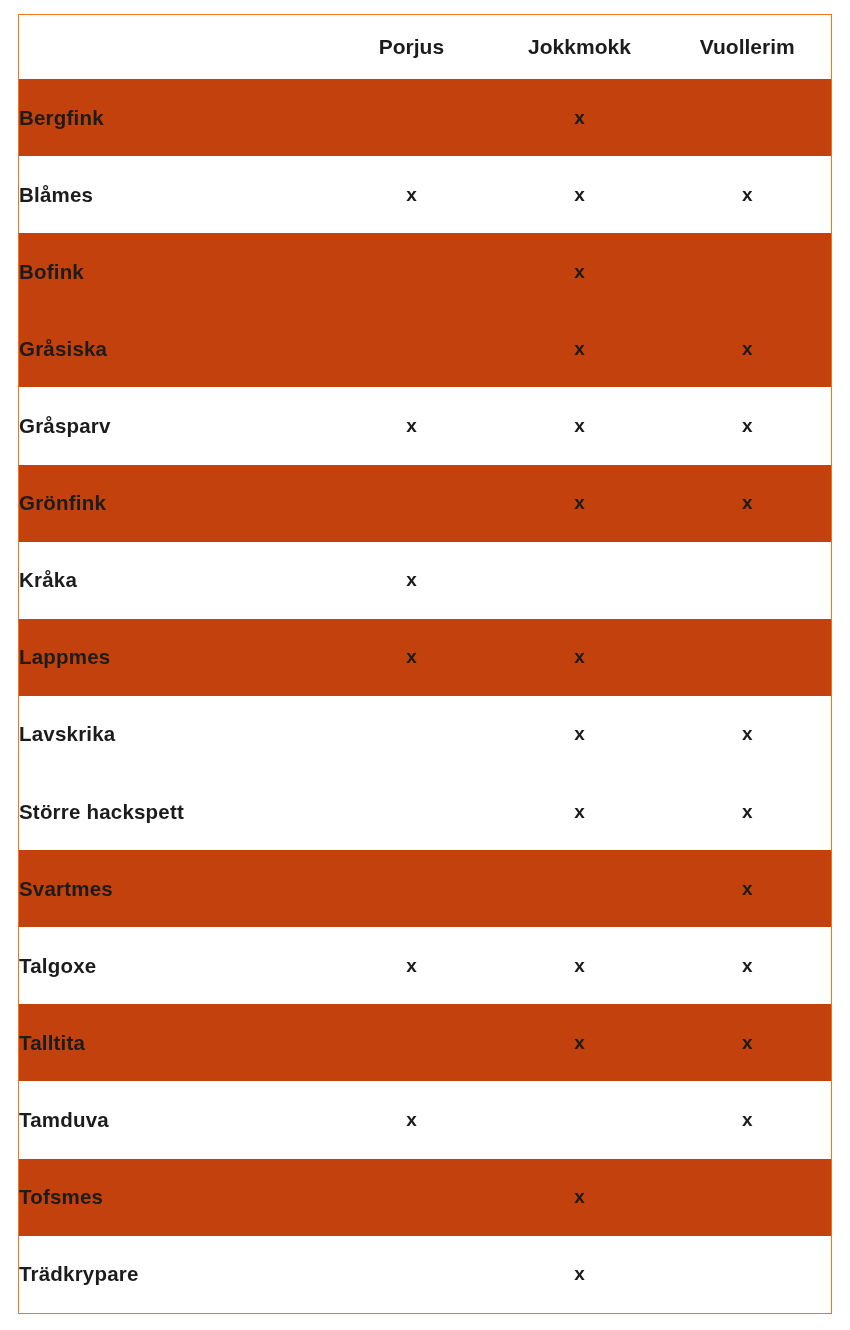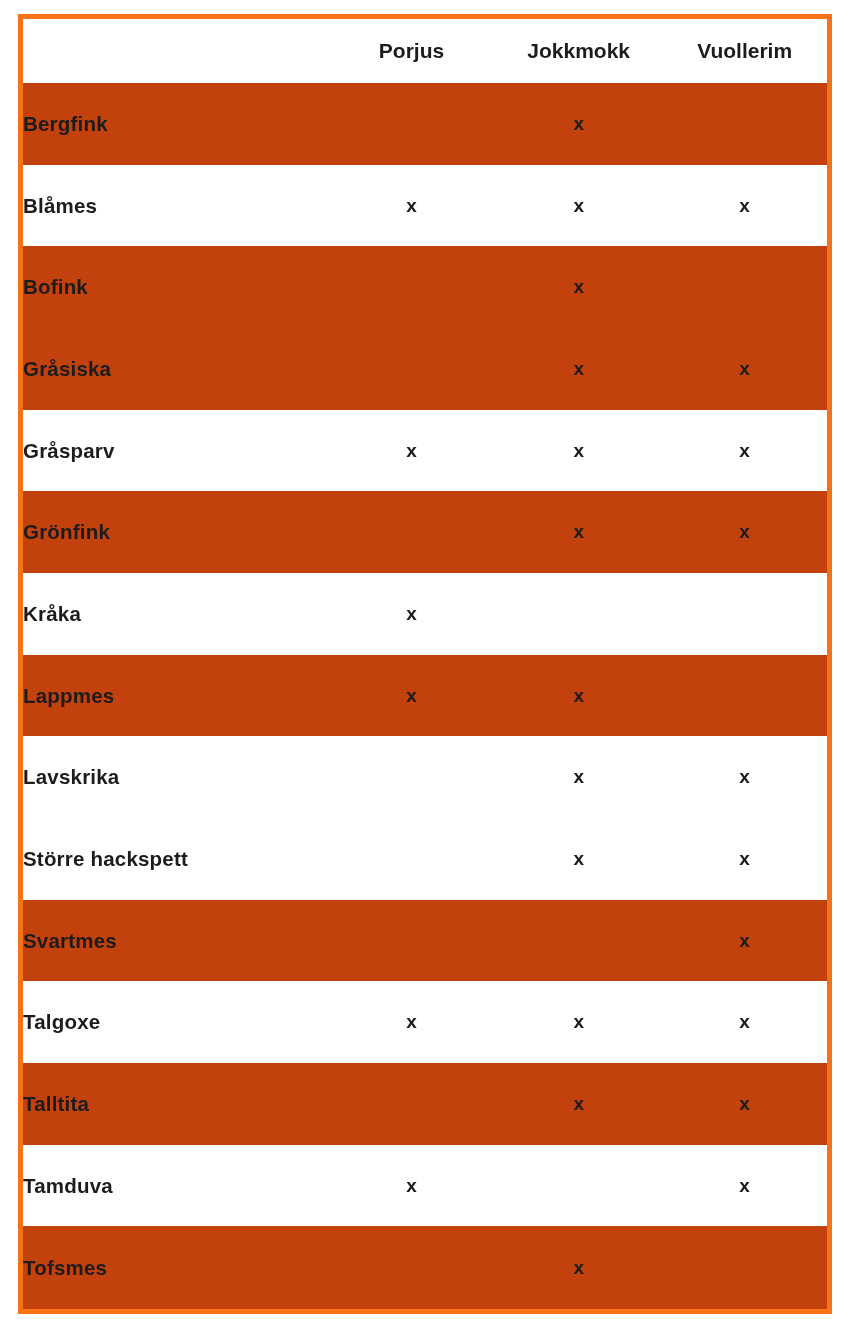--- a/index.html
+++ b/index.html
@@ -16,21 +16,21 @@
   .table-wrap {
     box-sizing: border-box;
     width: 850px;
     height: 1330px;
     padding: 14px 18px 16px 18px;
   }
   table.bird-table {
     width: 100%;
     height: 100%;
     border-collapse: collapse;
-    border: 5px solid #f97316;
+    border: 1px solid #f97316;
     table-layout: fixed;
   }
   table.bird-table th,
   table.bird-table td {
     border: none;
     padding: 0;
   }
   thead th {
     font-size: 21px;
     font-weight: bold;
@@ -174,15 +174,21 @@
           <td class="mark">x</td>
           <td class="mark"></td>
           <td class="mark">x</td>
         </tr>
         <tr class="odd">
           <td class="species">Tofsmes</td>
           <td class="mark"></td>
           <td class="mark">x</td>
           <td class="mark"></td>
         </tr>
+        <tr class="even">
+          <td class="species">Trädkrypare</td>
+          <td class="mark"></td>
+          <td class="mark">x</td>
+          <td class="mark"></td>
+        </tr>
       </tbody>
   </table>
 </div>
 
 </body></html>

